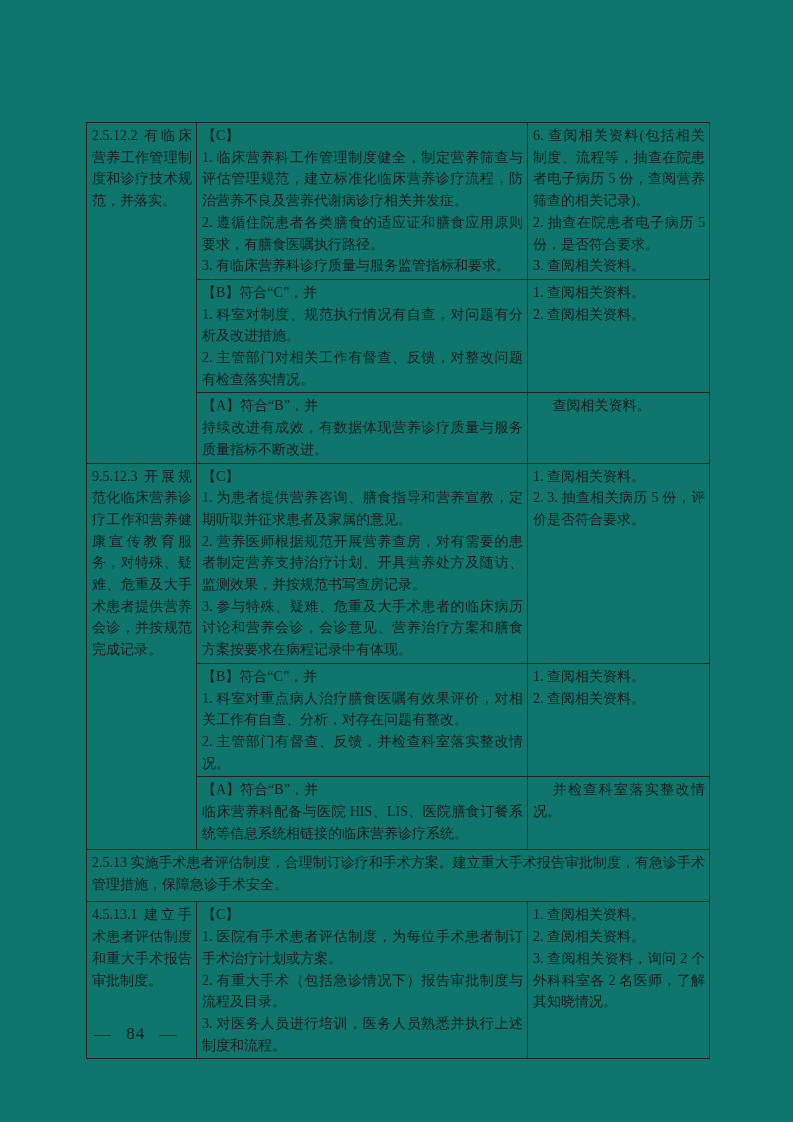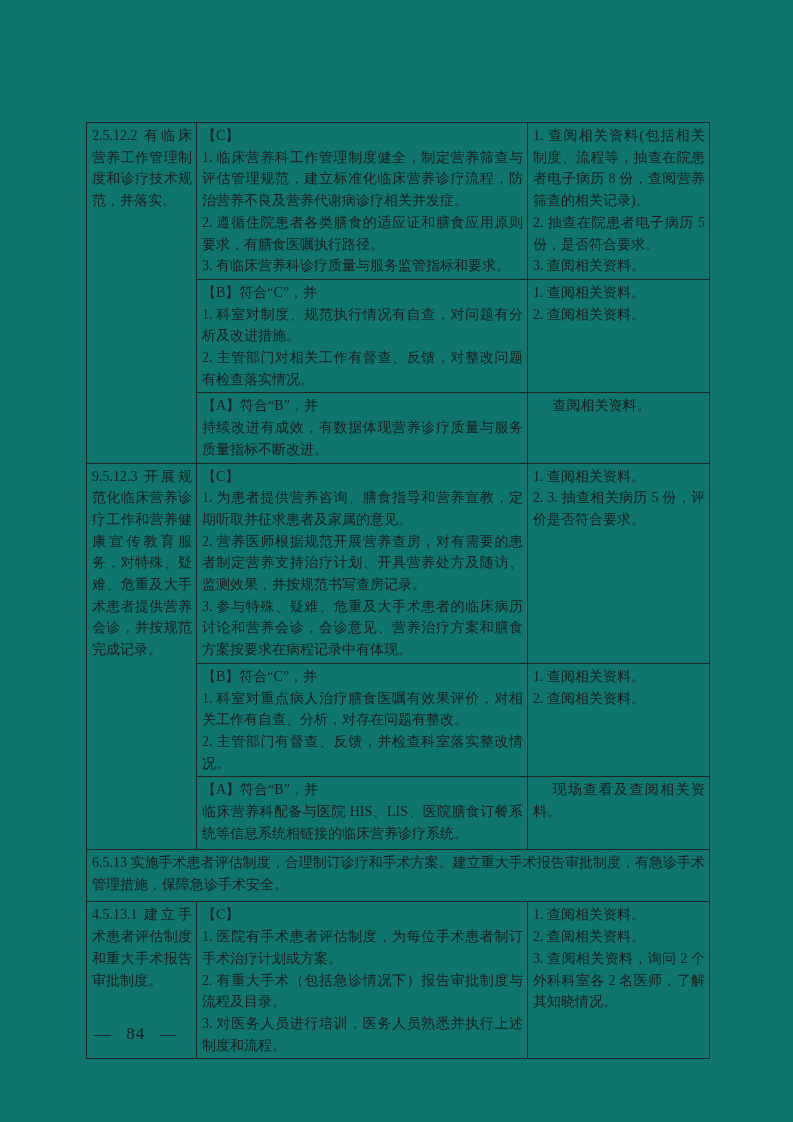--- a/index.html
+++ b/index.html
@@ -66,21 +66,21 @@
       <col style="width:182px">
     </colgroup>
 
     <tbody>
         <tr style="height:148px">
       <td class="item-cell" rowspan="3">2.5.12.2 有临床营养工作管理制度和诊疗技术规范，并落实。</td>
       <td>【C】
 1. 临床营养科工作管理制度健全，制定营养筛查与评估管理规范，建立标准化临床营养诊疗流程，防治营养不良及营养代谢病诊疗相关并发症。
 2. 遵循住院患者各类膳食的适应证和膳食应用原则要求，有膳食医嘱执行路径。
 3. 有临床营养科诊疗质量与服务监管指标和要求。</td>
-      <td>1. 查阅相关资料(包括相关制度、流程等，抽查在院患者电子病历 8 份，查阅营养筛查的相关记录)。
+      <td>6. 查阅相关资料(包括相关制度、流程等，抽查在院患者电子病历 5 份，查阅营养筛查的相关记录)。
 2. 抽查在院患者电子病历 5 份，是否符合要求。
 3. 查阅相关资料。</td>
     </tr>
     <tr style="height:102px">
       <td>【B】符合“C”，并
 1. 科室对制度、规范执行情况有自查，对问题有分析及改进措施。
 2. 主管部门对相关工作有督查、反馈，对整改问题有检查落实情况。</td>
       <td>1. 查阅相关资料。
 2. 查阅相关资料。</td>
     </tr>
@@ -102,25 +102,25 @@
     <tr style="height:89px">
       <td>【B】符合“C”，并
 1. 科室对重点病人治疗膳食医嘱有效果评价，对相关工作有自查、分析，对存在问题有整改。
 2. 主管部门有督查、反馈，并检查科室落实整改情况。</td>
       <td>1. 查阅相关资料。
 2. 查阅相关资料。</td>
     </tr>
     <tr style="height:73px">
       <td>【A】符合“B”，并
 临床营养科配备与医院 HIS、LIS、医院膳食订餐系统等信息系统相链接的临床营养诊疗系统。</td>
-      <td class="method-indent">现场查看及查阅相关资料。</td>
+      <td class="method-indent">并检查科室落实整改情况。</td>
     </tr>
 
     <tr style="height:52px">
-      <td class="section-header-cell" colspan="3">6.5.13 实施手术患者评估制度，合理制订诊疗和手术方案。建立重大手术报告审批制度，有急诊手术管理措施，保障急诊手术安全。</td>
+      <td class="section-header-cell" colspan="3">2.5.13 实施手术患者评估制度，合理制订诊疗和手术方案。建立重大手术报告审批制度，有急诊手术管理措施，保障急诊手术安全。</td>
     </tr>
 
     <tr style="height:150px">
       <td class="item-cell">4.5.13.1 建立手术患者评估制度和重大手术报告审批制度。</td>
       <td>【C】
 1. 医院有手术患者评估制度，为每位手术患者制订手术治疗计划或方案。
 2. 有重大手术（包括急诊情况下）报告审批制度与流程及目录。
 3. 对医务人员进行培训，医务人员熟悉并执行上述制度和流程。</td>
       <td>1. 查阅相关资料。
 2. 查阅相关资料。

